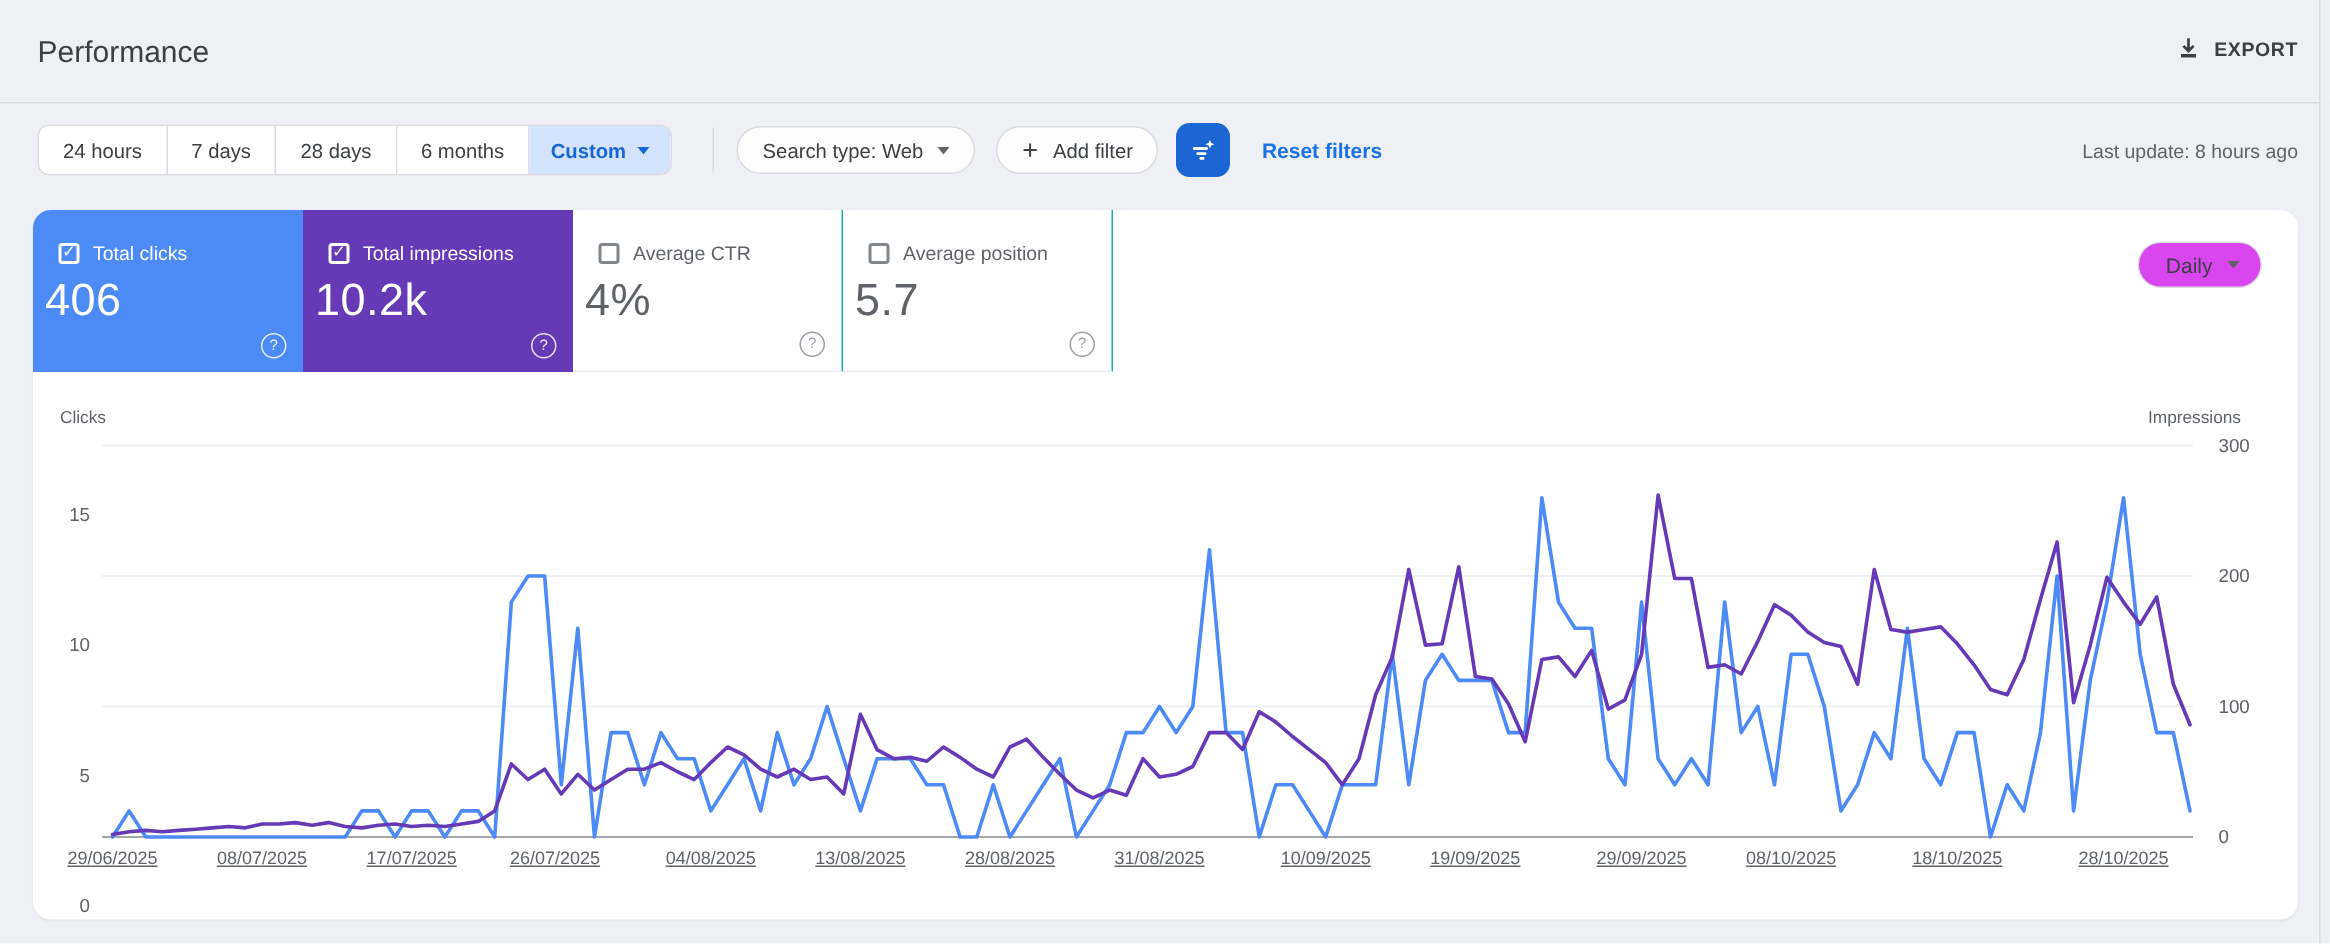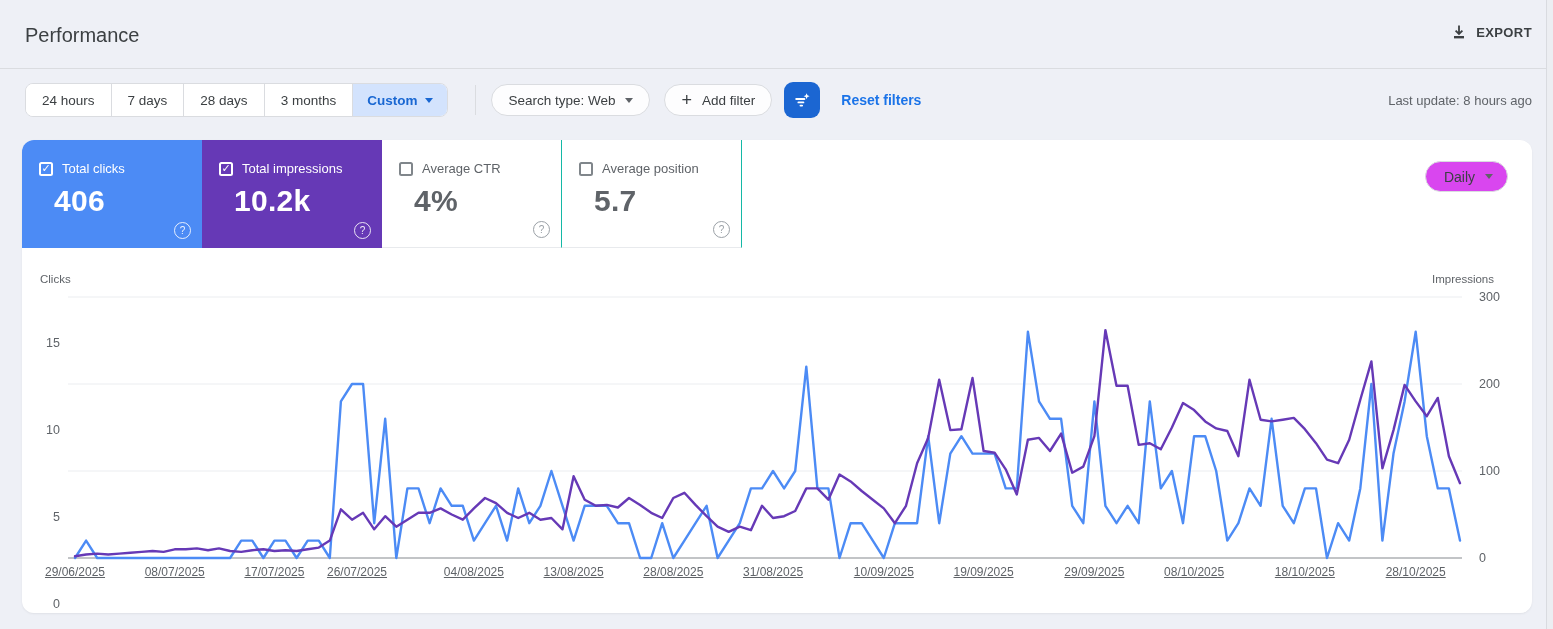--- a/index.html
+++ b/index.html
@@ -44,21 +44,21 @@
   .card{position:relative;width:180px;height:108px;box-sizing:border-box;cursor:pointer;}
   .card.plain{border-right:1px solid #14b8a6;border-bottom:1px solid #e8eaed;background:#fff;}
   .card-top{display:flex;align-items:center;gap:9px;padding:21px 0 0 17px;}
   .cbx{width:14px;height:14px;border-radius:2.5px;box-sizing:border-box;flex:0 0 auto;
     display:flex;align-items:center;justify-content:center;font-size:11px;line-height:1;}
   .cbx.on{border:2px solid #fff;color:#fff;font-weight:700;}
   .cbx.off{border:2px solid #80868b;color:transparent;}
   .card-label{font-size:13px;font-weight:400;white-space:nowrap;}
   .card.colored .card-label{color:#fff;}
   .card.plain .card-label{color:#5f6368;}
-  .card-value{padding:8px 0 0 32px;font-size:30px;font-weight:700;letter-spacing:.3px;}
+  .card-value{padding:8px 0 0 8px;font-size:30px;font-weight:400;letter-spacing:.3px;}
   .card.colored .card-value{color:#fff;}
   .card.plain .card-value{color:#5f6368;}
   .help{position:absolute;right:11px;bottom:9px;width:15px;height:15px;border-radius:50%;
     font-size:10px;display:flex;align-items:center;justify-content:center;}
   .card.colored .help{border:1.5px solid rgba(255,255,255,.85);color:rgba(255,255,255,.9);}
   .card.plain .help{border:1.5px solid #9aa0a6;color:#9aa0a6;}
 
   
   .daily-btn{position:absolute;right:24px;top:21px;height:31px;padding:0 14px 0 18px;border:1px solid #dadce0;
     border-radius:16px;background:#d946ef;display:flex;align-items:center;gap:10px;font-size:14px;color:#3c4043;cursor:pointer;box-sizing:border-box;}
@@ -89,21 +89,21 @@
   <span>EXPORT</span>
 </div>
 
 <div class="header-divider"></div>
 
 <div class="filter-row">
   <div class="seggroup">
       <div class="seg">24 hours</div>
       <div class="seg">7 days</div>
       <div class="seg">28 days</div>
-      <div class="seg">3 months</div>
+      <div class="seg">6 months</div>
     <div class="seg-custom">
       <span>Custom</span>
       <span class="caret"></span>
     </div>
   </div>
 
   <div class="vdivider"></div>
 
   <div class="pill">
     <span>Search type: Web</span>
@@ -190,21 +190,21 @@
   <div id="yright">
       <div class="tick-label ytick-right" style="top: 150px;">300</div>
       <div class="tick-label ytick-right" style="top: 237px;">200</div>
       <div class="tick-label ytick-right" style="top: 324px;">100</div>
       <div class="tick-label ytick-right" style="top: 411px;">0</div>
     </div>
   <div id="xlabels">
       <div class="xtick" style="left: 53px;">29/06/2025</div>
       <div class="xtick" style="left: 152.72px;">08/07/2025</div>
       <div class="xtick" style="left: 252.44px;">17/07/2025</div>
-      <div class="xtick" style="left: 335px;">26/07/2025</div>
+      <div class="xtick" style="left: 348px;">26/07/2025</div>
       <div class="xtick" style="left: 451.88px;">04/08/2025</div>
       <div class="xtick" style="left: 551.6px;">13/08/2025</div>
       <div class="xtick" style="left: 651.32px;">28/08/2025</div>
       <div class="xtick" style="left: 751.04px;">31/08/2025</div>
       <div class="xtick" style="left: 861.84px;">10/09/2025</div>
       <div class="xtick" style="left: 961.56px;">19/09/2025</div>
       <div class="xtick" style="left: 1072.36px;">29/09/2025</div>
       <div class="xtick" style="left: 1172.08px;">08/10/2025</div>
       <div class="xtick" style="left: 1282.88px;">18/10/2025</div>
       <div class="xtick" style="left: 1393.68px;">28/10/2025</div>

